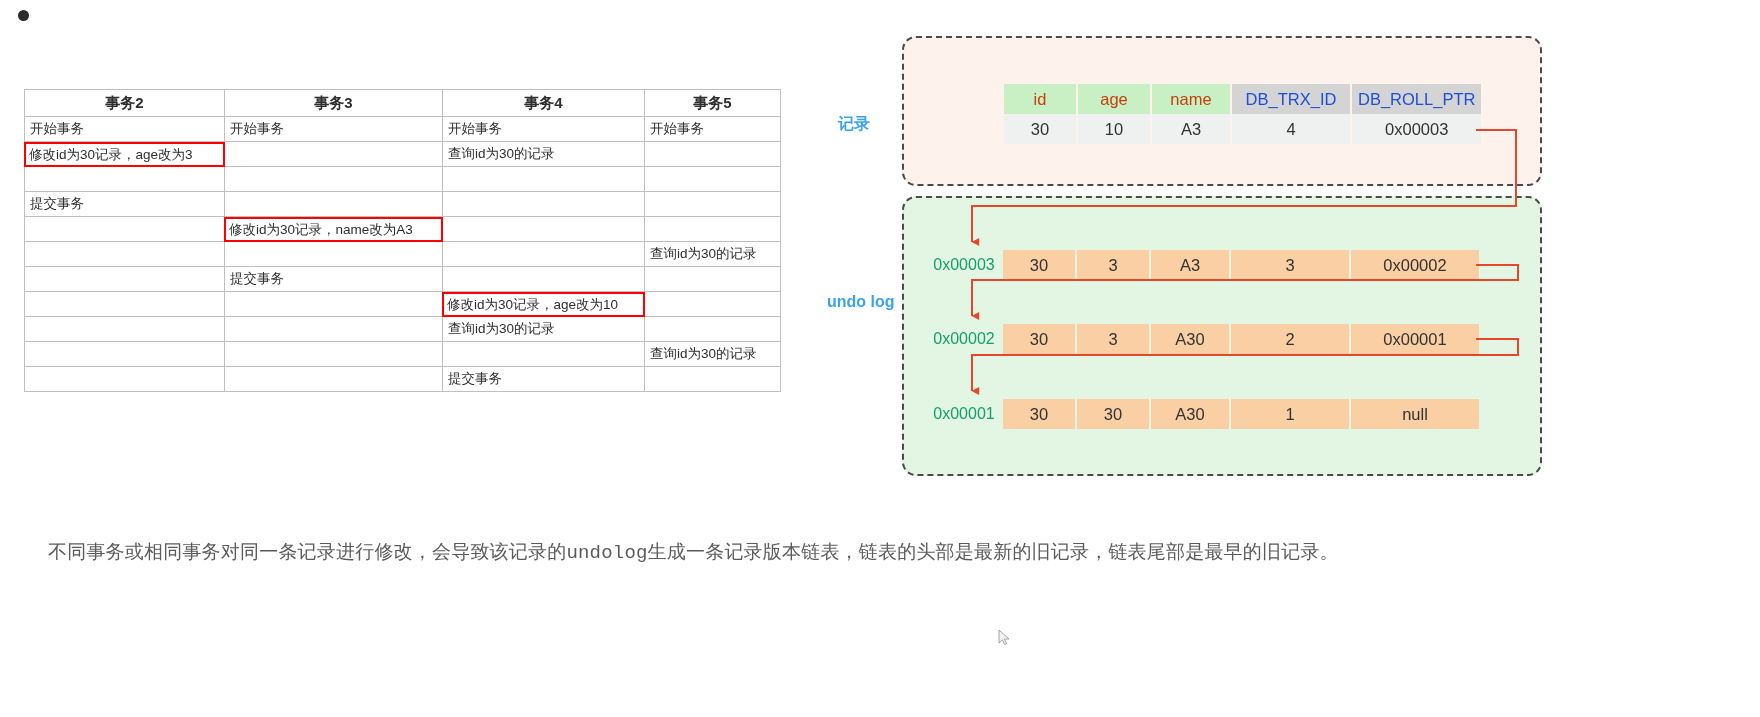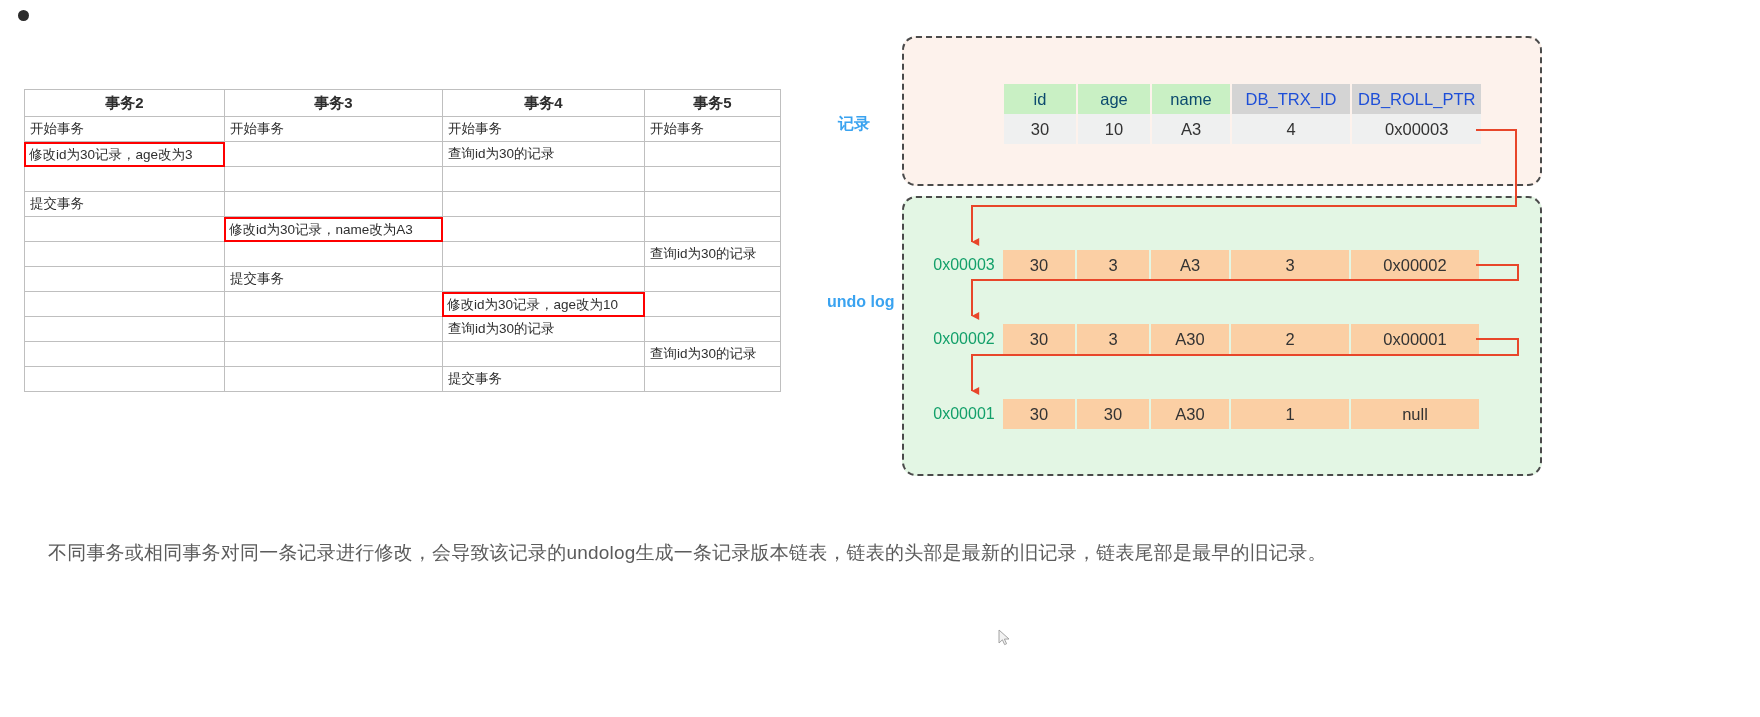--- a/index.html
+++ b/index.html
@@ -125,21 +125,21 @@
     table-layout: fixed;
   }
   #record-table td {
     height: 30px;
     text-align: center;
     font-size: 16.5px;
     color: #333;
     padding: 0 6px;
     white-space: nowrap;
   }
-  #record-table tr.head td.green { background: #c9f0c4; color: #0c4a6e; }
+  #record-table tr.head td.green { background: #c9f0c4; color: #c2410c; }
   #record-table tr.head td.grey  { background: #d4d4d4; color: #1d4ed8; }
   #record-table tr.vals td { background: #eff0f0; }
   #record-table col.rc0 { width: 72px; }
   #record-table col.rc1 { width: 72px; }
   #record-table col.rc2 { width: 78px; }
   #record-table col.rc3 { width: 118px; }
   #record-table col.rc4 { width: 128px; }
 
   
   .undo-row {
@@ -186,20 +186,21 @@
 
   
   #paragraph {
     position: absolute;
     left: 48px; top: 528px;
     width: 1500px;
     font-size: 19px;
     line-height: 50px;
     color: #5b5b5b;
     letter-spacing: 0.2px;
+    font-family: Liberation Mono, monospace;
   }
 
   
   #cursor {
     position: absolute;
     left: 998px; top: 629px;
     width: 14px; height: 18px;
   }
 </style>
 </head>

